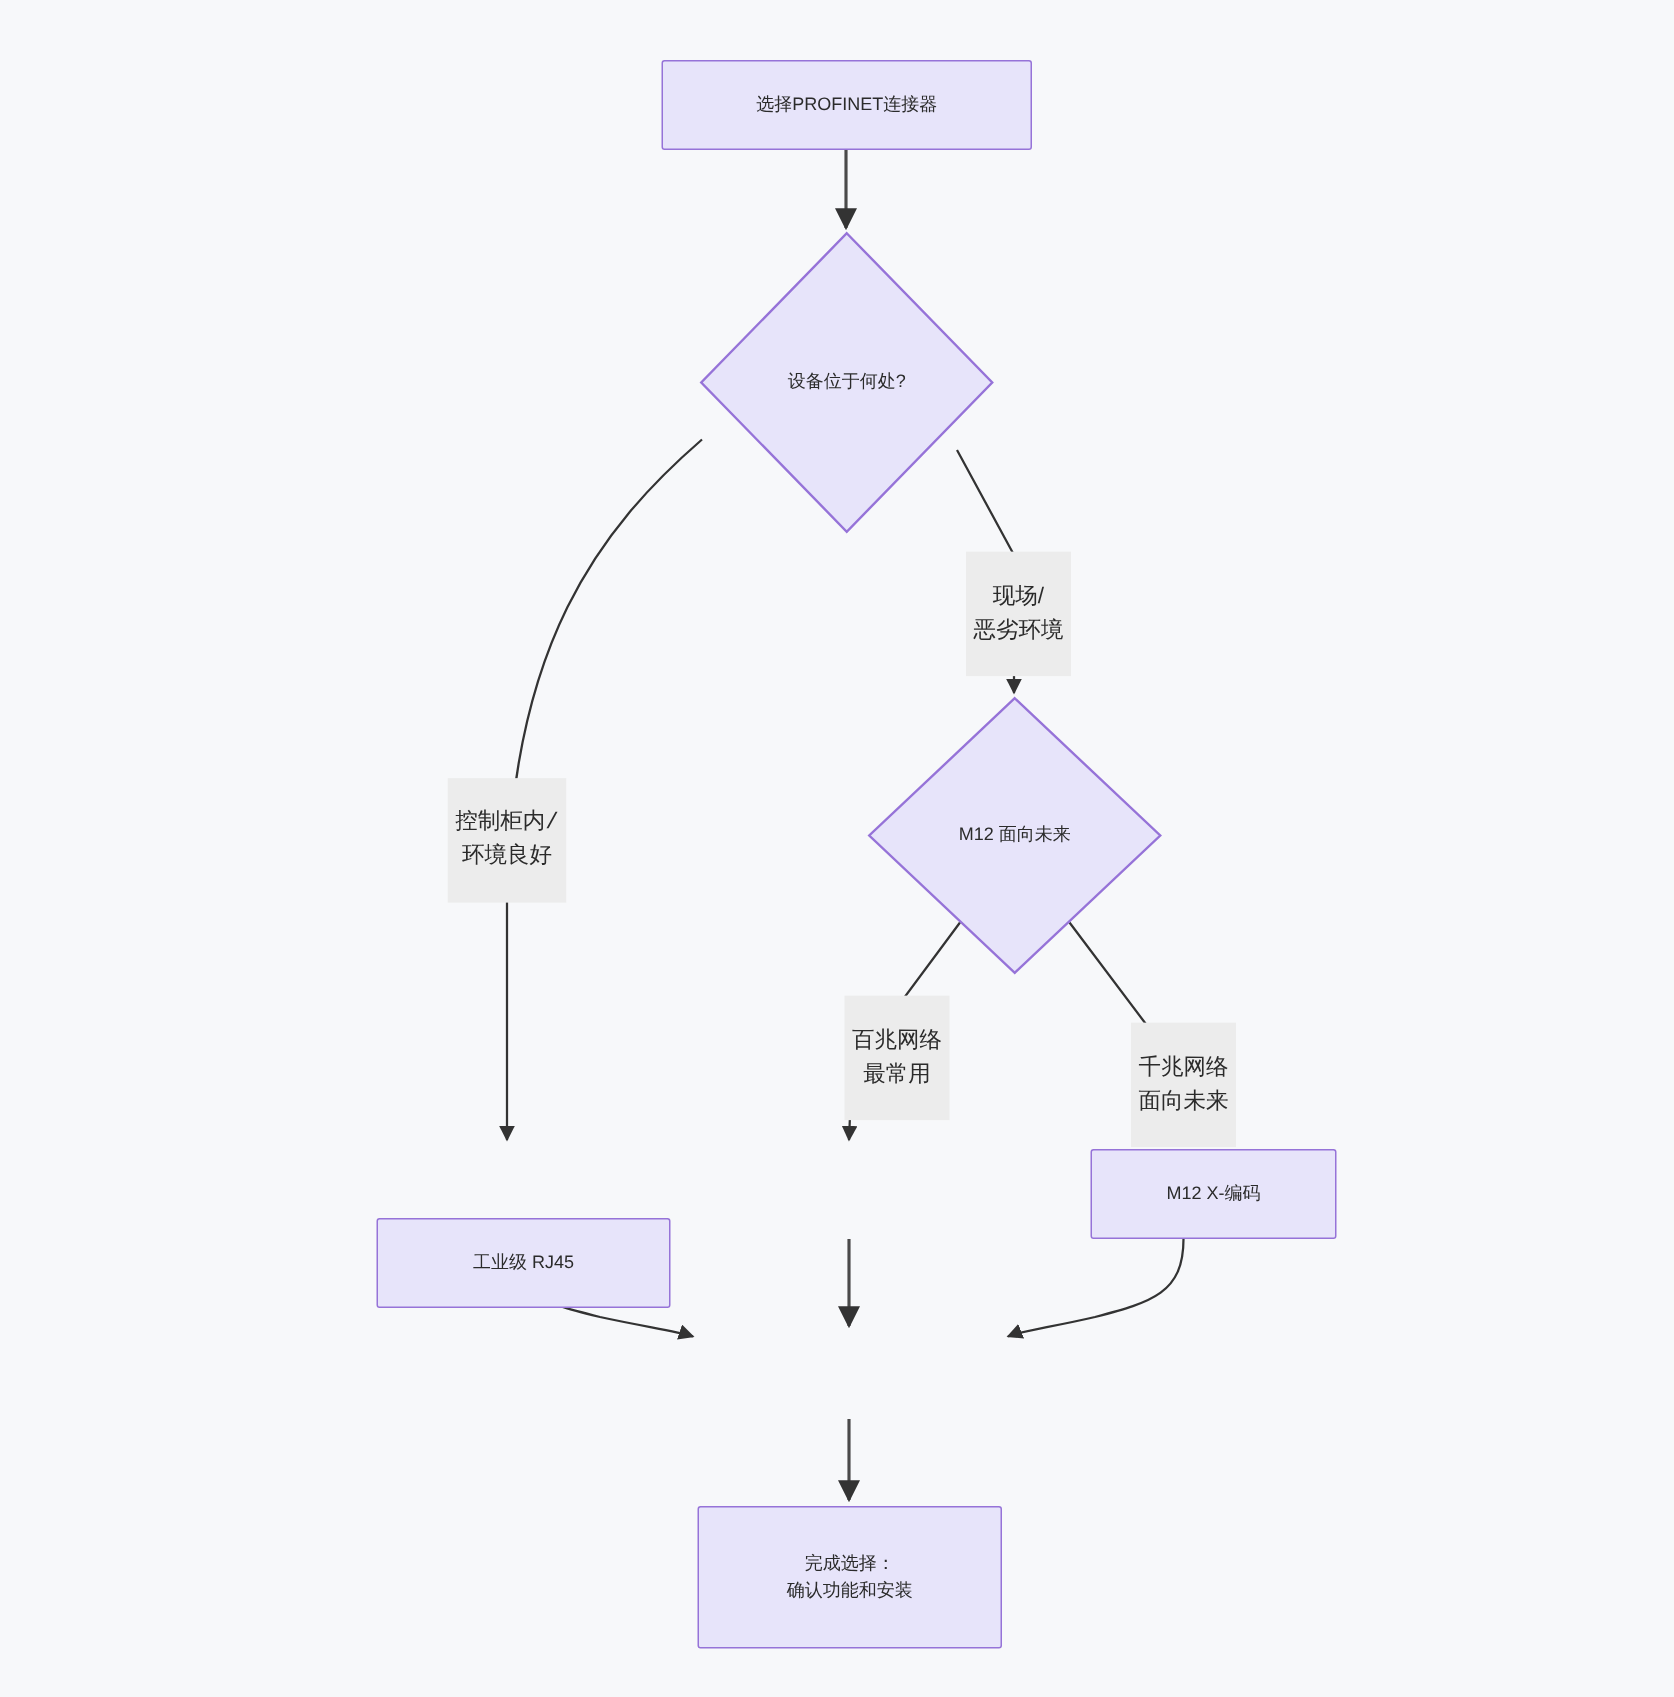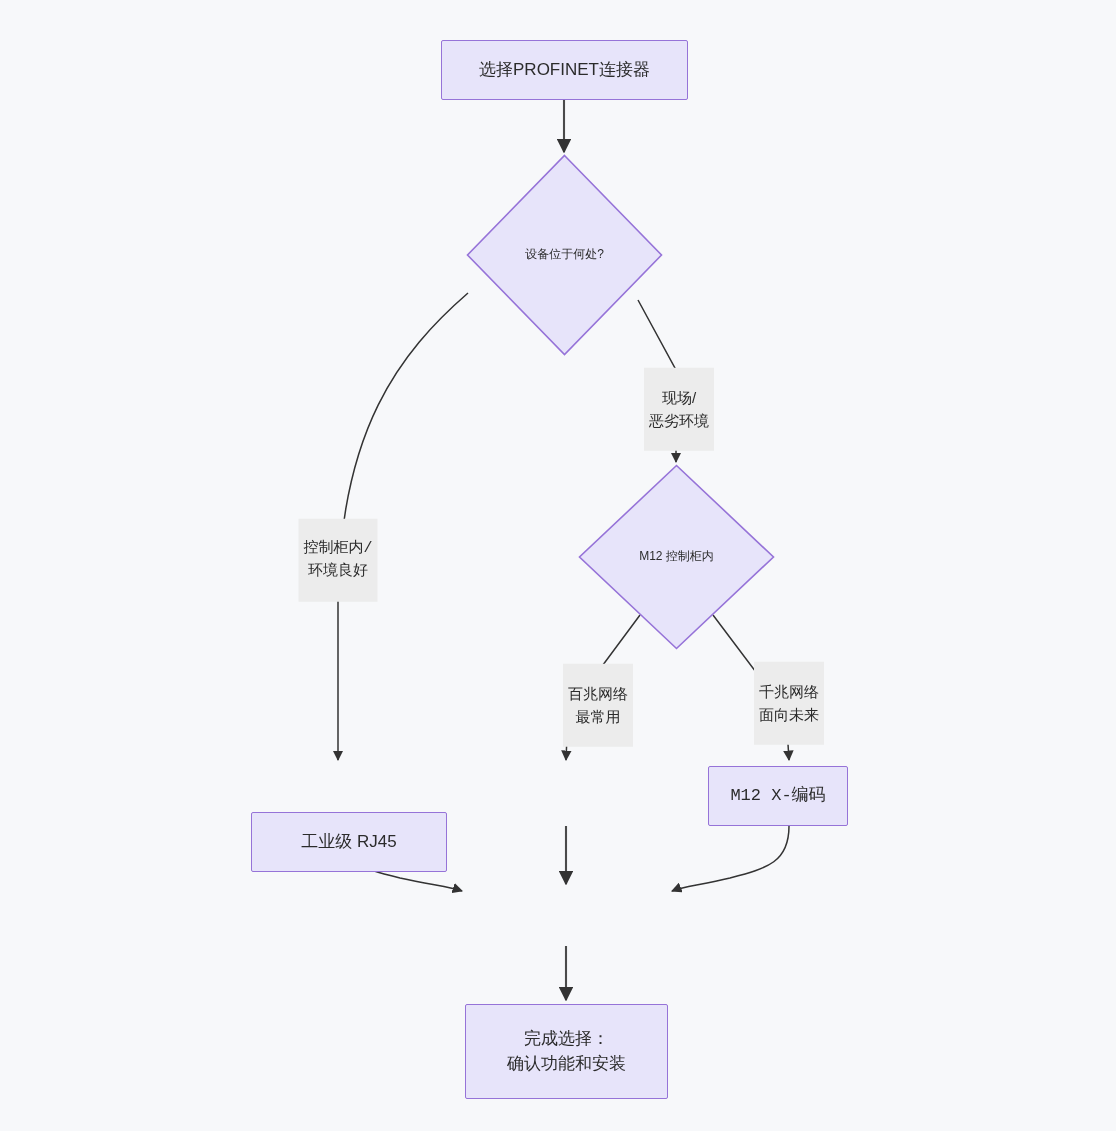--- a/index.html
+++ b/index.html
@@ -30,21 +30,21 @@
     position: absolute;
     box-sizing: border-box;
     background: #e7e4fa;
     border: 1.4px solid #9673d8;
     border-radius: 2px;
     display: flex;
     align-items: center;
     justify-content: center;
     text-align: center;
     color: #2b2b2b;
-    font-size: 17px;
+    font-size: 12px;
     line-height: 1.45;
     z-index: 3;
   }
   .node-text {
     white-space: pre-line;
     padding: 0 10px;
   }
   .decision {
     position: absolute;
     z-index: 3;
@@ -123,43 +123,43 @@
     <svg class="dia-shape" viewBox="0 0 197 202" xmlns="http://www.w3.org/2000/svg">
       <polygon points="98.5,1.5 195.5,101 98.5,200.5 1.5,101" fill="#e7e4fa" stroke="#9673d8" stroke-width="1.6"></polygon>
     </svg>
     <div class="dia-label">设备位于何处?</div>
   </div>
 
   <div class="decision" style="left:578px; top:464px; width:197px; height:186px;">
     <svg class="dia-shape" viewBox="0 0 197 186" xmlns="http://www.w3.org/2000/svg">
       <polygon points="98.5,1.5 195.5,93 98.5,184.5 1.5,93" fill="#e7e4fa" stroke="#9673d8" stroke-width="1.6"></polygon>
     </svg>
-    <div class="dia-label">M12 控制柜内</div>
+    <div class="dia-label">M12 面向未来</div>
   </div>
 
   <div class="node" style="left:251px; top:796px; width:196px; height:60px;margin-top:16px;">
     <span class="node-text">工业级 RJ45</span>
   </div>
 
 
-  <div class="node" style="left:708px; top:766px; width:140px; height:60px;font-family:Liberation Mono, monospace;">
+  <div class="node" style="left:727px; top:766px; width:164px; height:60px;">
     <span class="node-text">M12 X-编码</span>
   </div>
 
 
   <div class="node" style="left:465px; top:1004px; width:203px; height:95px;">
     <span class="node-text">完成选择：
 确认功能和安装</span>
   </div>
 
   <div class="edge-label" style="left:338px; top:560px;font-family:Liberation Mono, monospace;">控制柜内/
 环境良好</div>
 
   <div class="edge-label" style="left:679px; top:409px;">现场/
 恶劣环境</div>
 
   <div class="edge-label" style="left:598px; top:705px;">百兆网络
 最常用</div>
 
-  <div class="edge-label" style="left:789px; top:703px;">千兆网络
+  <div class="edge-label" style="left:789px; top:723px;">千兆网络
 面向未来</div>
 
 </div>
 
 </body></html>

